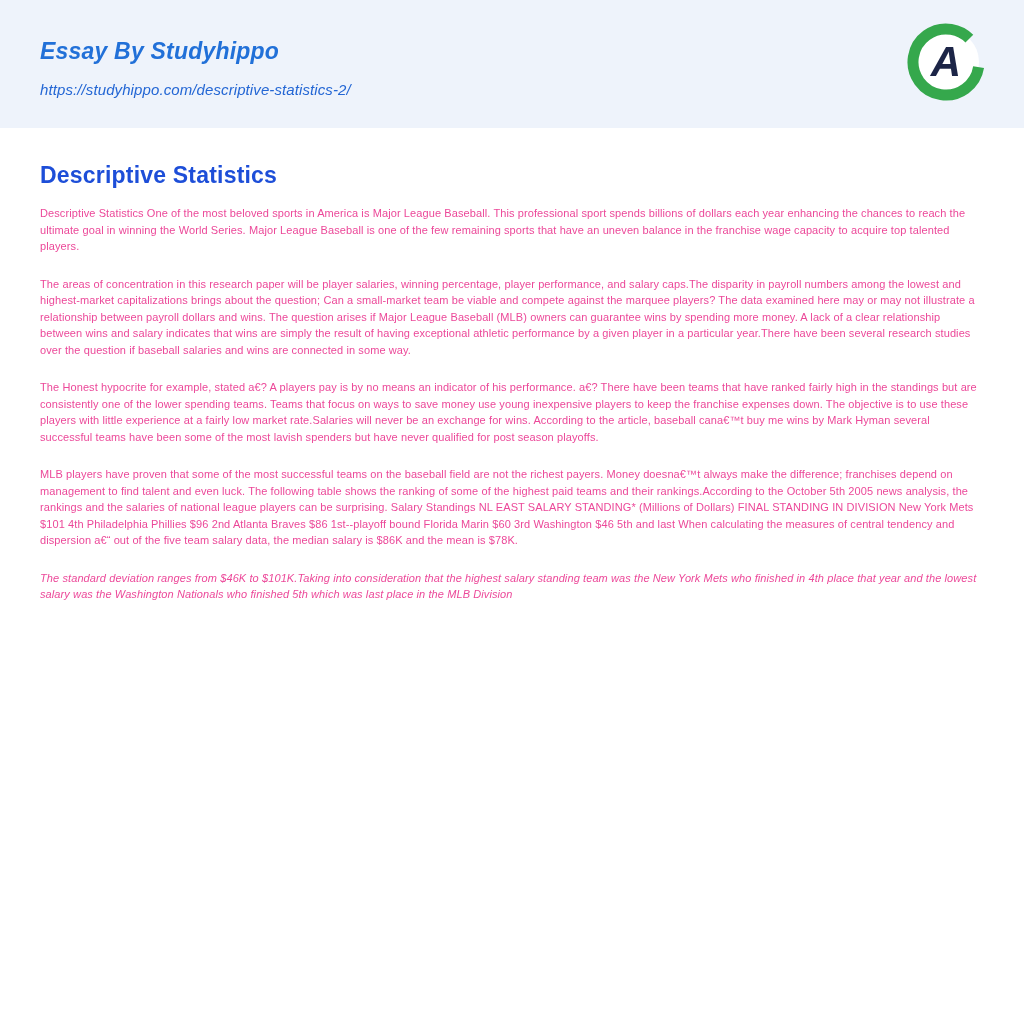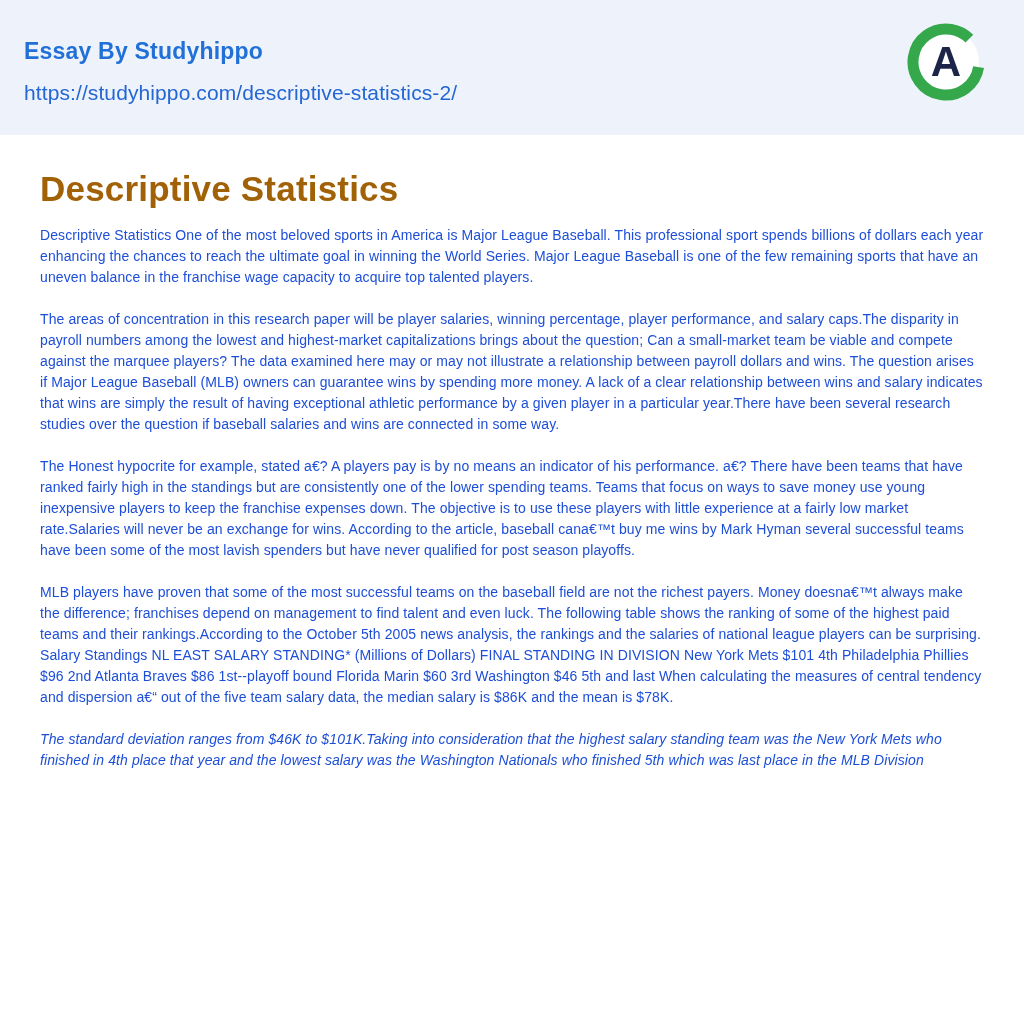--- a/index.html
+++ b/index.html
@@ -10,38 +10,39 @@
   }
   .page {
     width: 1024px;
     min-height: 1011px;
     background: #ffffff;
     box-sizing: border-box;
   }
   
   .site-header {
     background: #eef3fb;
-    padding: 38px 40px 30px 24px;
+    padding: 38px 40px 30px 40px;
     position: relative;
     box-sizing: border-box;
     min-height: 128px;
+    font-style: italic;
   }
   .site-title {
     font-size: 23px;
     font-weight: 700;
     color: #2170d8;
     letter-spacing: 0.2px;
     margin: 0;
     display: inline-block;
     cursor: pointer;
   }
   .page-url {
     display: block;
     margin-top: 16px;
-    font-size: 21px;
+    font-size: 15px;
     color: #2366d4;
     text-decoration: none;
     letter-spacing: 0.1px;
     cursor: pointer;
   }
   .logo {
     position: absolute;
     top: 22px;
     right: 38px;
     width: 80px;
@@ -52,30 +53,30 @@
   .logo-letter {
     font-family: "Liberation Sans", sans-serif;
     font-weight: 700;
   }
   
   .content {
     padding: 18px 40px 46px 40px;
     box-sizing: border-box;
   }
   .essay-title {
-    font-size: 35px;
+    font-size: 23px;
     font-weight: 700;
-    color: #a16207;
+    color: #1d4ed8;
     margin: 16px 0 16px 0;
     letter-spacing: 0.2px;
   }
   .essay-body p {
-    font-size: 14px;
+    font-size: 11px;
     line-height: 1.5;
-    color: #1d4ed8;
+    color: #ec4899;
     margin: 0 0 21px 0;
     max-width: 944px;
     letter-spacing: 0.1px;
   }
   .essay-body p:last-child { margin-bottom: 0; font-style: italic; }
 </style>
 </head>
 <body>
 
 <div class="page">

